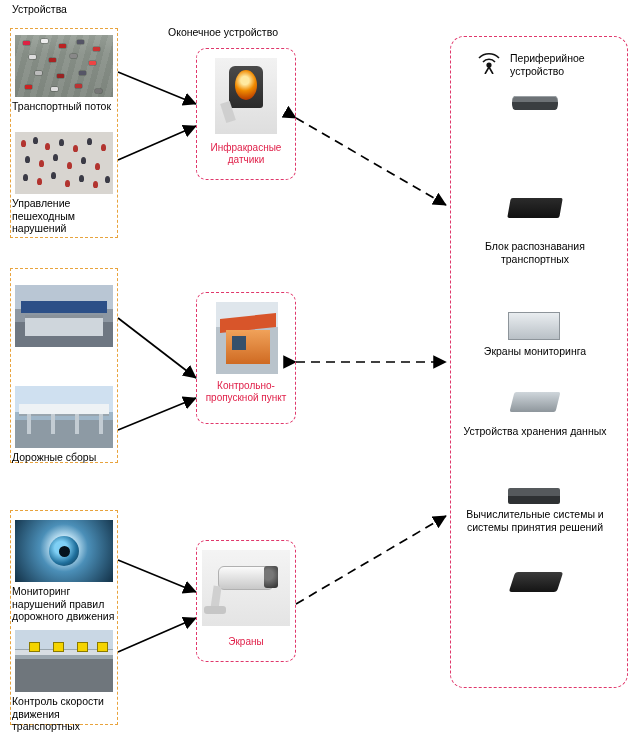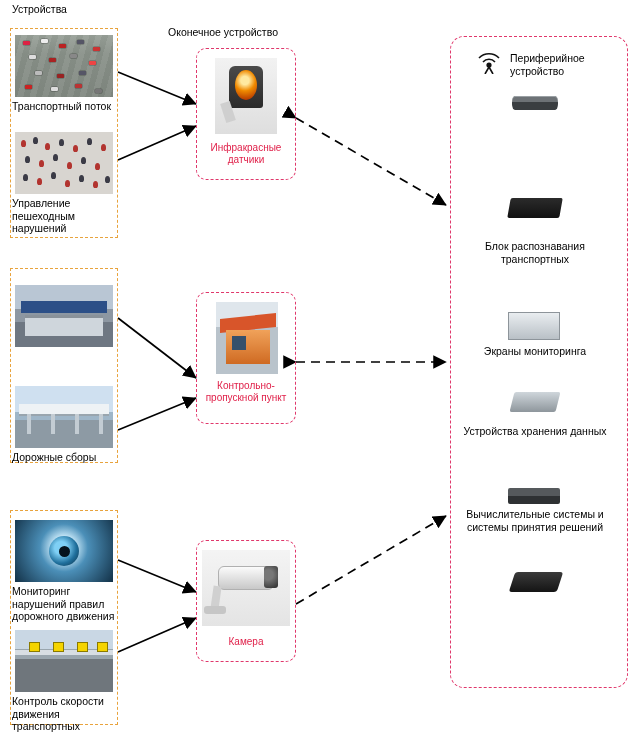--- a/index.html
+++ b/index.html
@@ -384,21 +384,21 @@
   </div>
   <div class="devlabel" style="left:203px; top:380px;">Контрольно-пропускной пункт</div>
 
   <div class="devbox" style="left:196px; top:540px; width:100px; height:122px;"></div>
   <div class="thumb pic-cam" style="left:202px; top:550px; width:88px; height:76px;">
     <div class="barrel"></div>
     <div class="front"></div>
     <div class="mount"></div>
     <div class="base"></div>
   </div>
-  <div class="devlabel" style="left:203px; top:636px;">Камера</div>
+  <div class="devlabel" style="left:203px; top:636px;">Экраны</div>
 
   <div class="periph"></div>
 
   <svg width="30" height="26" style="position:absolute; left:474px; top:48px;">
     <circle cx="15" cy="17" r="2.6" fill="#111"></circle>
     <path d="M9,14 A8,8 0 0 1 21,14" stroke="#111" stroke-width="1.6" fill="none"></path>
     <path d="M5,10 A14,14 0 0 1 25,10" stroke="#111" stroke-width="1.6" fill="none"></path>
     <path d="M15,19 L11,26 M15,19 L19,26" stroke="#111" stroke-width="1.6" fill="none"></path>
   </svg>
   <div class="periph-item-label" style="left:510px; top:52px; width:110px; text-align:left;">Периферийное устройство</div>

